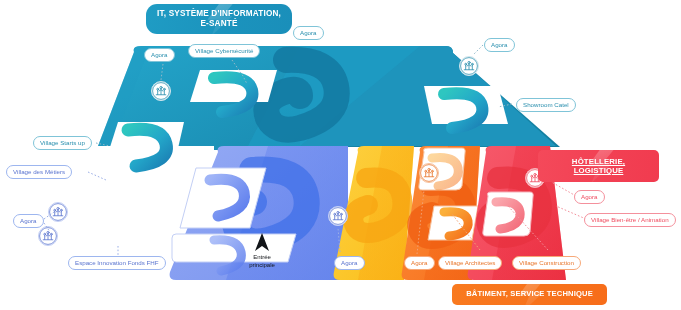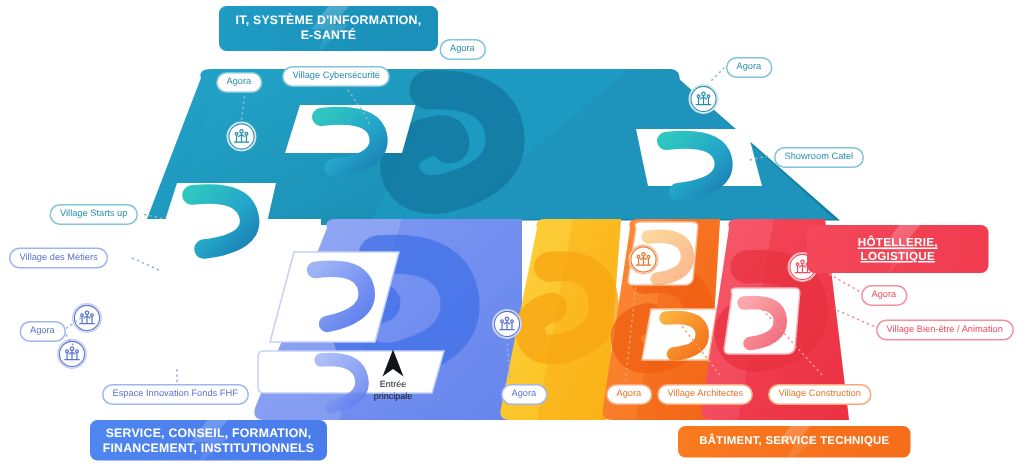--- a/index.html
+++ b/index.html
@@ -13,21 +13,21 @@
           font-weight:700;letter-spacing:.02em;display:flex;align-items:center;
           justify-content:center;line-height:1.18;padding:4px 8px;
           box-sizing:border-box;overflow:hidden;}
   .banner span{position:relative;z-index:2;}
   .banner::after{content:"";position:absolute;z-index:1;width:26px;height:34px;
       top:50%;left:50%;transform:translate(-50%,-50%) skewX(-8deg);
       background:linear-gradient(160deg,rgba(255,255,255,.26),rgba(255,255,255,.02));
       clip-path:polygon(46% 0,100% 0,62% 42%,100% 42%,30% 100%,48% 52%,6% 52%);}
 
   #banner-it{left:146px;top:4px;width:146px;height:30px;font-size:8.2px;
-             background:linear-gradient(100deg,#1f9cc4 0%,#1b93bd 55%,#1a8fba 100%);}
+             background:linear-gradient(100deg,#1f9cc4 0%,#1b93bd 55%,#1a8fba 100%);border-radius:11px;}
   #banner-service{left:60px;top:280px;width:158px;height:27px;font-size:8.2px;
              background:linear-gradient(100deg,#4f86f0 0%,#4b7fee 50%,#4a7cec 100%);}
   #banner-equip{left:312px;top:280px;width:128px;height:27px;font-size:7.6px;
              background:linear-gradient(100deg,#fcc419 0%,#fbbe16 50%,#fbb814 100%);}
   #banner-bat{left:452px;top:284px;width:155px;height:21px;font-size:7.6px;
              background:linear-gradient(100deg,#f97a1f 0%,#f7731c 50%,#f76d1a 100%);}
   #banner-hotel{left:538px;top:150px;width:121px;height:32px;font-size:7.8px;
              background:linear-gradient(100deg,#f4495a 0%,#f24154 50%,#f13b4f 100%);text-decoration:underline;}
 
   
@@ -287,23 +287,20 @@
       <path d="M480,250 L452,214" stroke="#f1a173"></path>
       <path d="M548,250 L508,206" stroke="#f2909b"></path>
       <path d="M576,196 L548,180" stroke="#f2909b"></path>
       <path d="M586,219 L556,206" stroke="#f2909b"></path>
     </g>
   </svg>
 
   <div class="banner" id="banner-it">
     <span>IT, SYSTÈME D'INFORMATION, E-SANTÉ</span>
   </div>
-  <div class="banner" id="banner-service">
-    <span>SERVICE, CONSEIL, FORMATION, FINANCEMENT, INSTITUTIONNELS</span>
-  </div>
   <div class="banner" id="banner-bat">
     <span>BÂTIMENT, SERVICE TECHNIQUE</span>
   </div>
   <div class="banner" id="banner-hotel">
     <span>HÔTELLERIE, LOGISTIQUE</span>
   </div>
 
   <div class="chip" style="left:144px;top:48px;">Agora</div>
   <div class="chip" style="left:188px;top:44px;">Village Cybersécurité</div>
   <div class="chip" style="left:293px;top:26px;">Agora</div>

